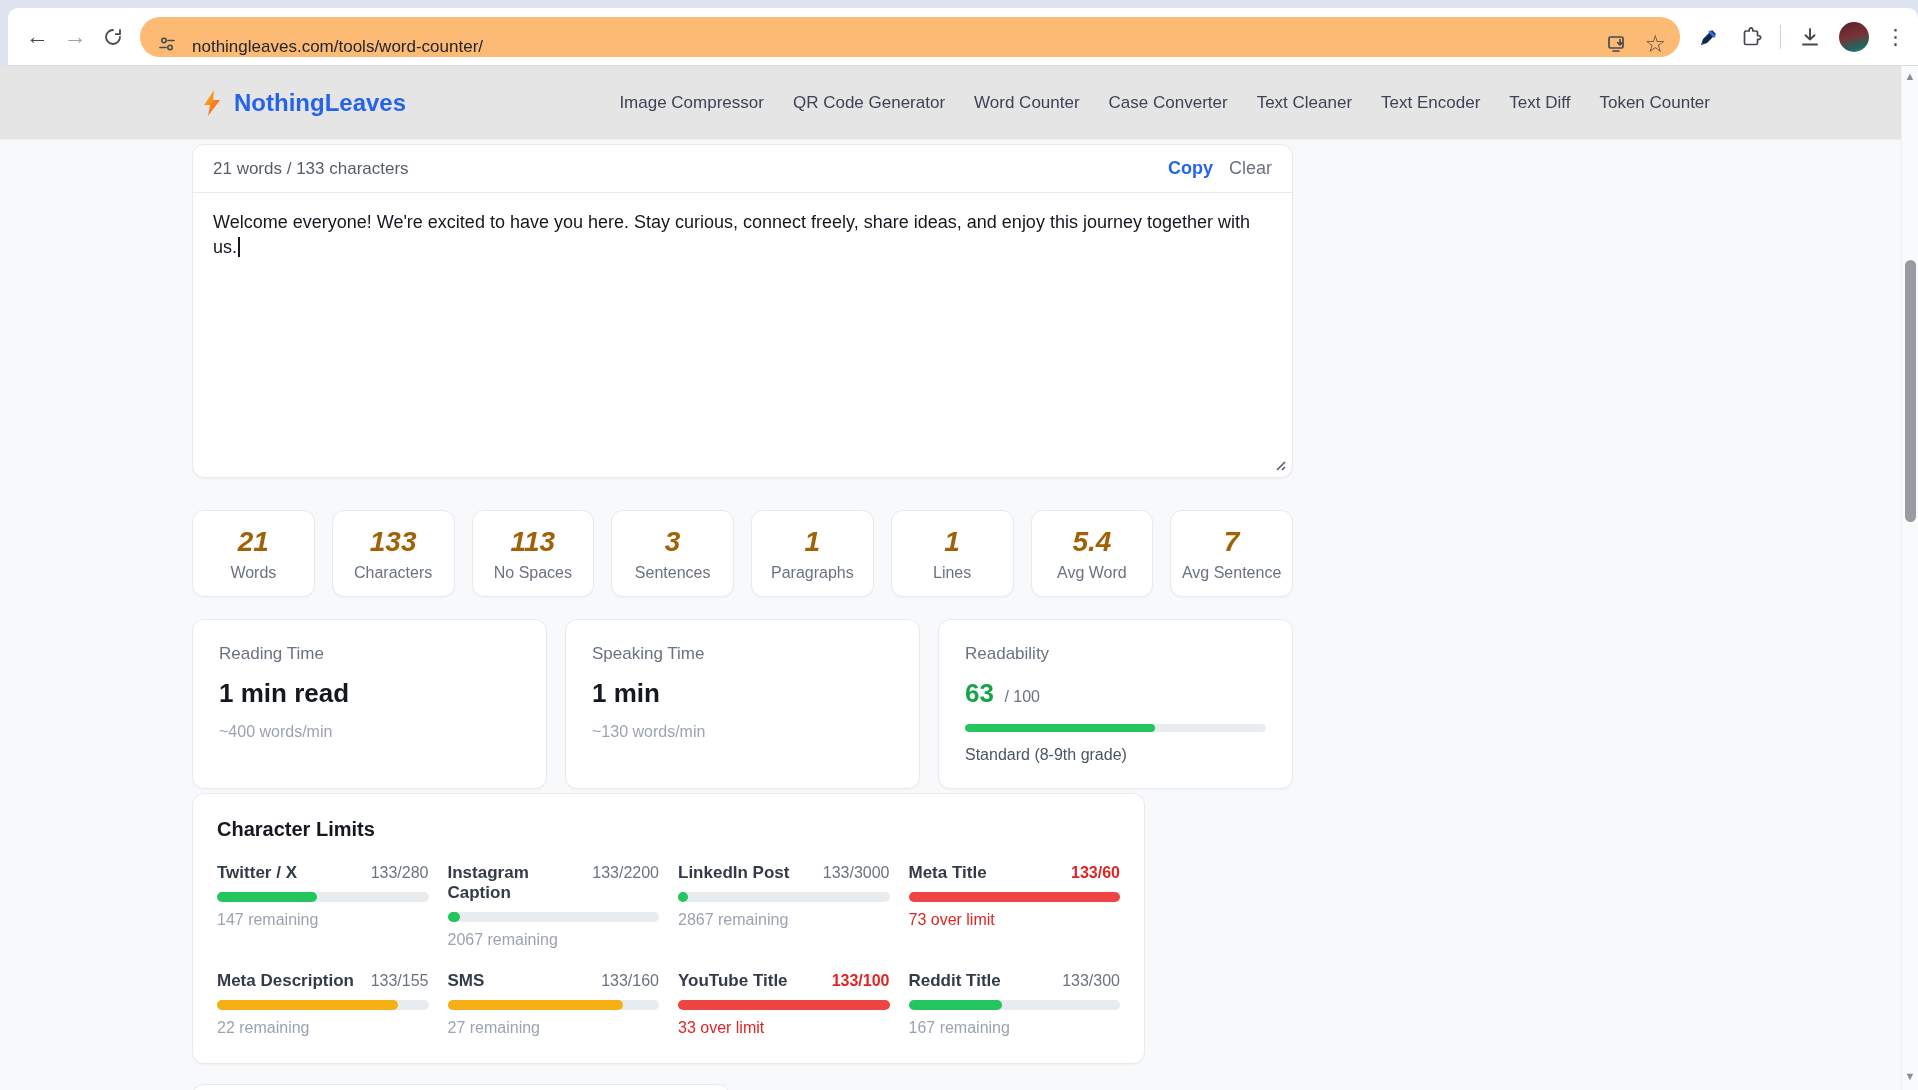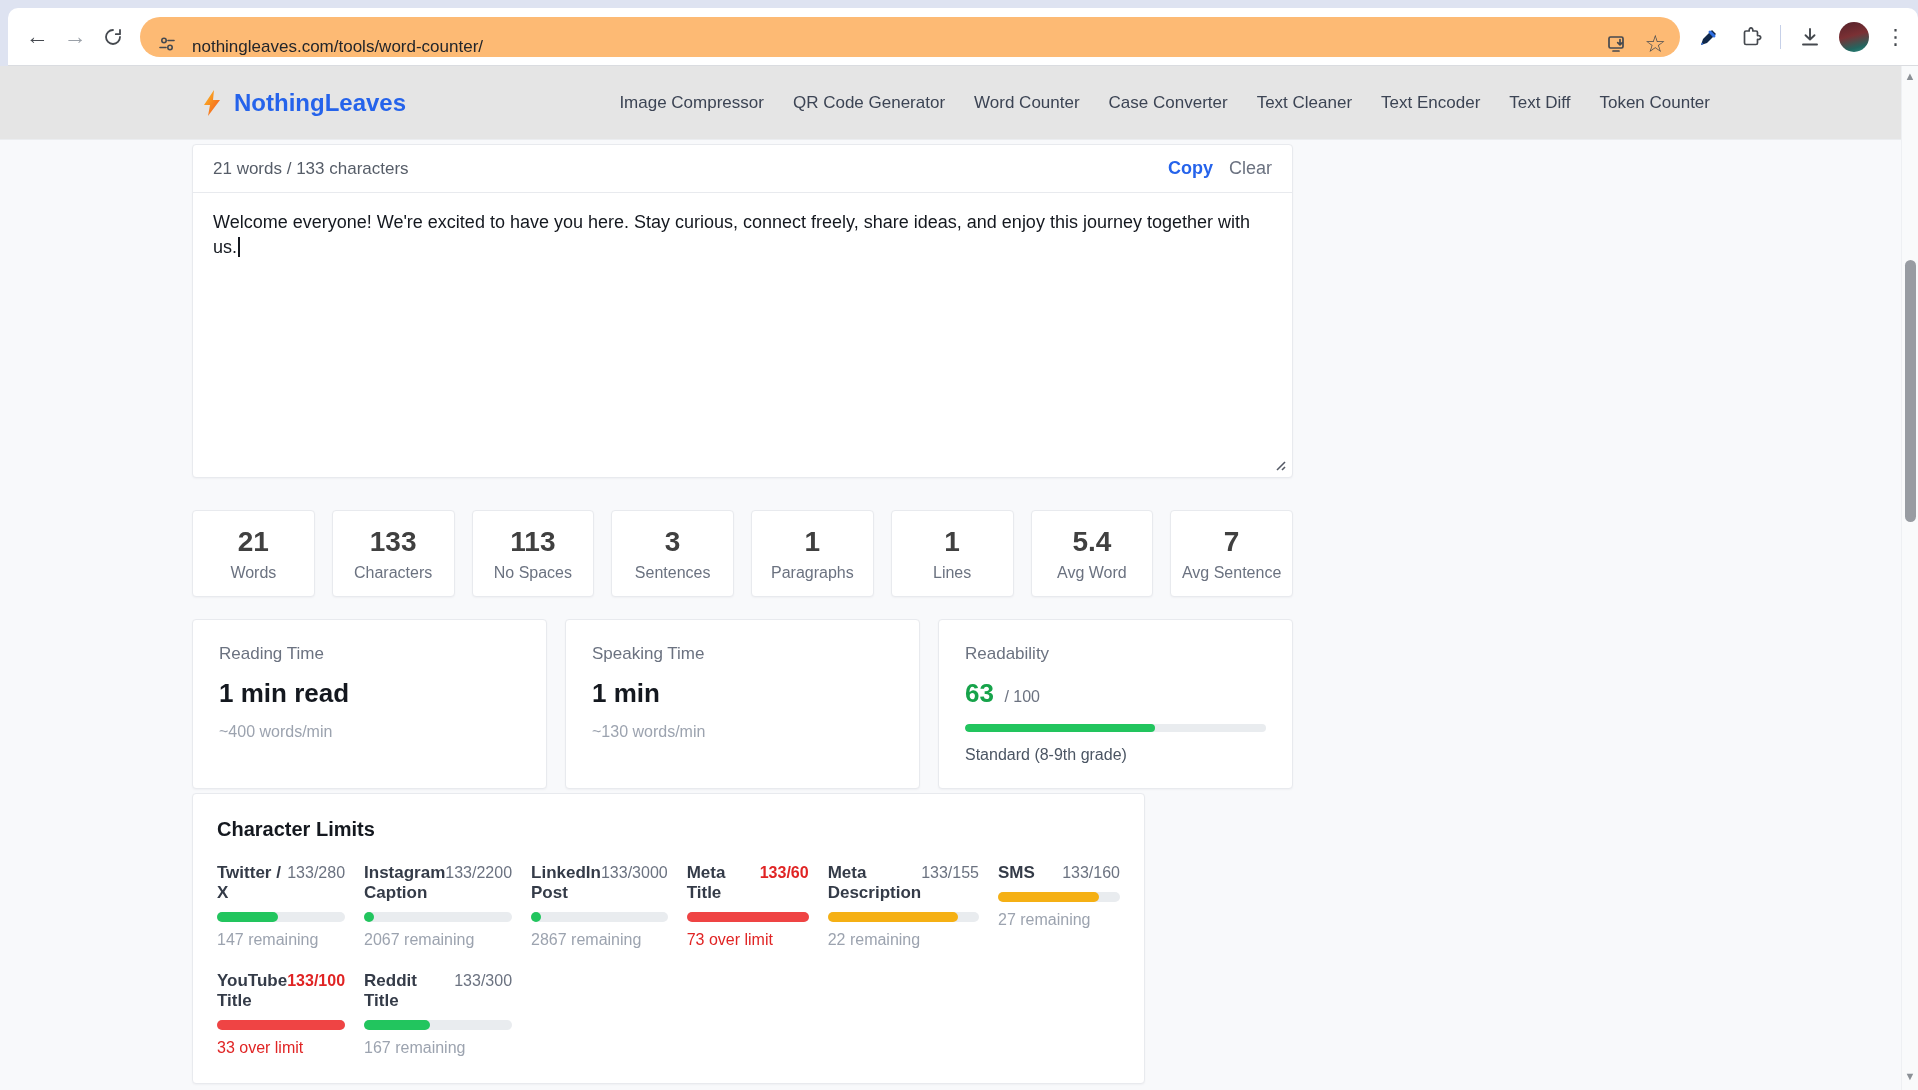--- a/index.html
+++ b/index.html
@@ -30,58 +30,58 @@
   
   .site-header { background:#e5e5e5; border-bottom:1px solid #ebedf0; height:74px;
     display:flex; align-items:center; padding:0 208px 0 200px; justify-content:space-between; }
   .brand { display:flex; align-items:center; gap:10px; }
   .brand-name { color:#2563eb; font-size:24px; font-weight:bold; }
   .top-nav { display:flex; align-items:center; gap:29px; }
   .top-nav a { text-decoration:none; color:#3c4454; font-size:17px; white-space:nowrap; }
 
   
   .page { padding:4px 0 0 192px; }
-  .card { background:#fff; border:1px solid #e8eaee; border-radius:4px;
+  .card { background:#fff; border:1px solid #e8eaee; border-radius:12px;
     box-shadow:0 1px 2px rgba(16,24,40,.04); }
 
   .editor { width:1101px; margin-bottom:32px; }
   .editor-head { display:flex; justify-content:space-between; align-items:center;
     padding:13px 20px; border-bottom:1px solid #e8eaee; }
   .summary { color:#565d68; font-size:17px; }
   .editor-actions { display:flex; gap:16px; align-items:center; }
   .copy-btn { color:#2563eb; font-weight:bold; font-size:18px; cursor:pointer; }
   .clear-btn { color:#6b7280; font-size:18px; cursor:pointer; }
   .editor-body { position:relative; height:284px; padding:17px 20px; font-size:18px;
     color:#14181f; line-height:1.4; border-radius:0 0 12px 12px; }
   .caret { display:inline-block; width:1.5px; height:20px; background:#14181f;
     vertical-align:-4px; margin-left:1px; }
   .resize-handle { position:absolute; right:5px; bottom:5px; }
 
   .stats-row { width:1101px; display:grid; grid-template-columns:repeat(8,1fr); gap:17px;
     margin-bottom:22px; }
   .stat-card { text-align:center; padding:15px 4px 14px; }
-  .stat-value { color:#404040; font-size:28px; font-weight:bold; margin-bottom:6px; }
+  .stat-value { color:#a16207; font-size:28px; font-weight:bold; margin-bottom:6px;font-style:italic; }
   .stat-label { color:#6b7280; font-size:16px; }
 
   .time-row { width:1101px; display:grid; grid-template-columns:repeat(3,1fr); gap:18px;
     margin-bottom:4px; }
   .time-card { padding:24px 26px; }
   .time-title { color:#6b7280; font-size:17px; margin-bottom:14px; }
   .time-value { color:#14181f; font-size:26px; font-weight:bold; margin-bottom:14px; }
   .time-note { color:#9ca3af; font-size:16px; }
   .read-score-row { margin-bottom:15px; }
   .read-score { color:#16a34a; font-size:26px; font-weight:bold; }
   .read-max { color:#6b7280; font-size:16px; margin-left:6px; }
   .read-bar { height:8px; background:#e9ecef; border-radius:99px; overflow:hidden; margin-bottom:14px; }
   .read-bar-fill { height:100%; background:#22c55e; border-radius:99px; }
   .read-note { color:#4b5563; font-size:16px; }
 
   .limits-card { width:953px; padding:24px 24px 26px; margin-bottom:20px; }
   .section-title { color:#14181f; font-size:20px; font-weight:bold; margin-bottom:22px; }
-  .limits-grid { display:grid; grid-template-columns:repeat(6,1fr); column-gap:19px; row-gap:22px; }
+  .limits-grid { display:grid; grid-template-columns:repeat(4,1fr); column-gap:19px; row-gap:22px; }
   .limit-top { display:flex; justify-content:space-between; align-items:baseline; margin-bottom:9px; }
   .limit-name { color:#343b48; font-size:17px; font-weight:bold; }
   .limit-value { color:#6b7280; font-size:16px; }
   .limit-value.over { color:#e02424; font-weight:bold; }
   .bar { height:10px; background:#e9ecef; border-radius:99px; }
   .bar-fill { height:100%; border-radius:99px; min-width:10px; }
   .fill-green { background:#22c55e; }
   .fill-amber { background:#f5b014; }
   .fill-red { background:#ef4444; }
   .limit-note { color:#9ca3af; font-size:16px; margin-top:9px; }

